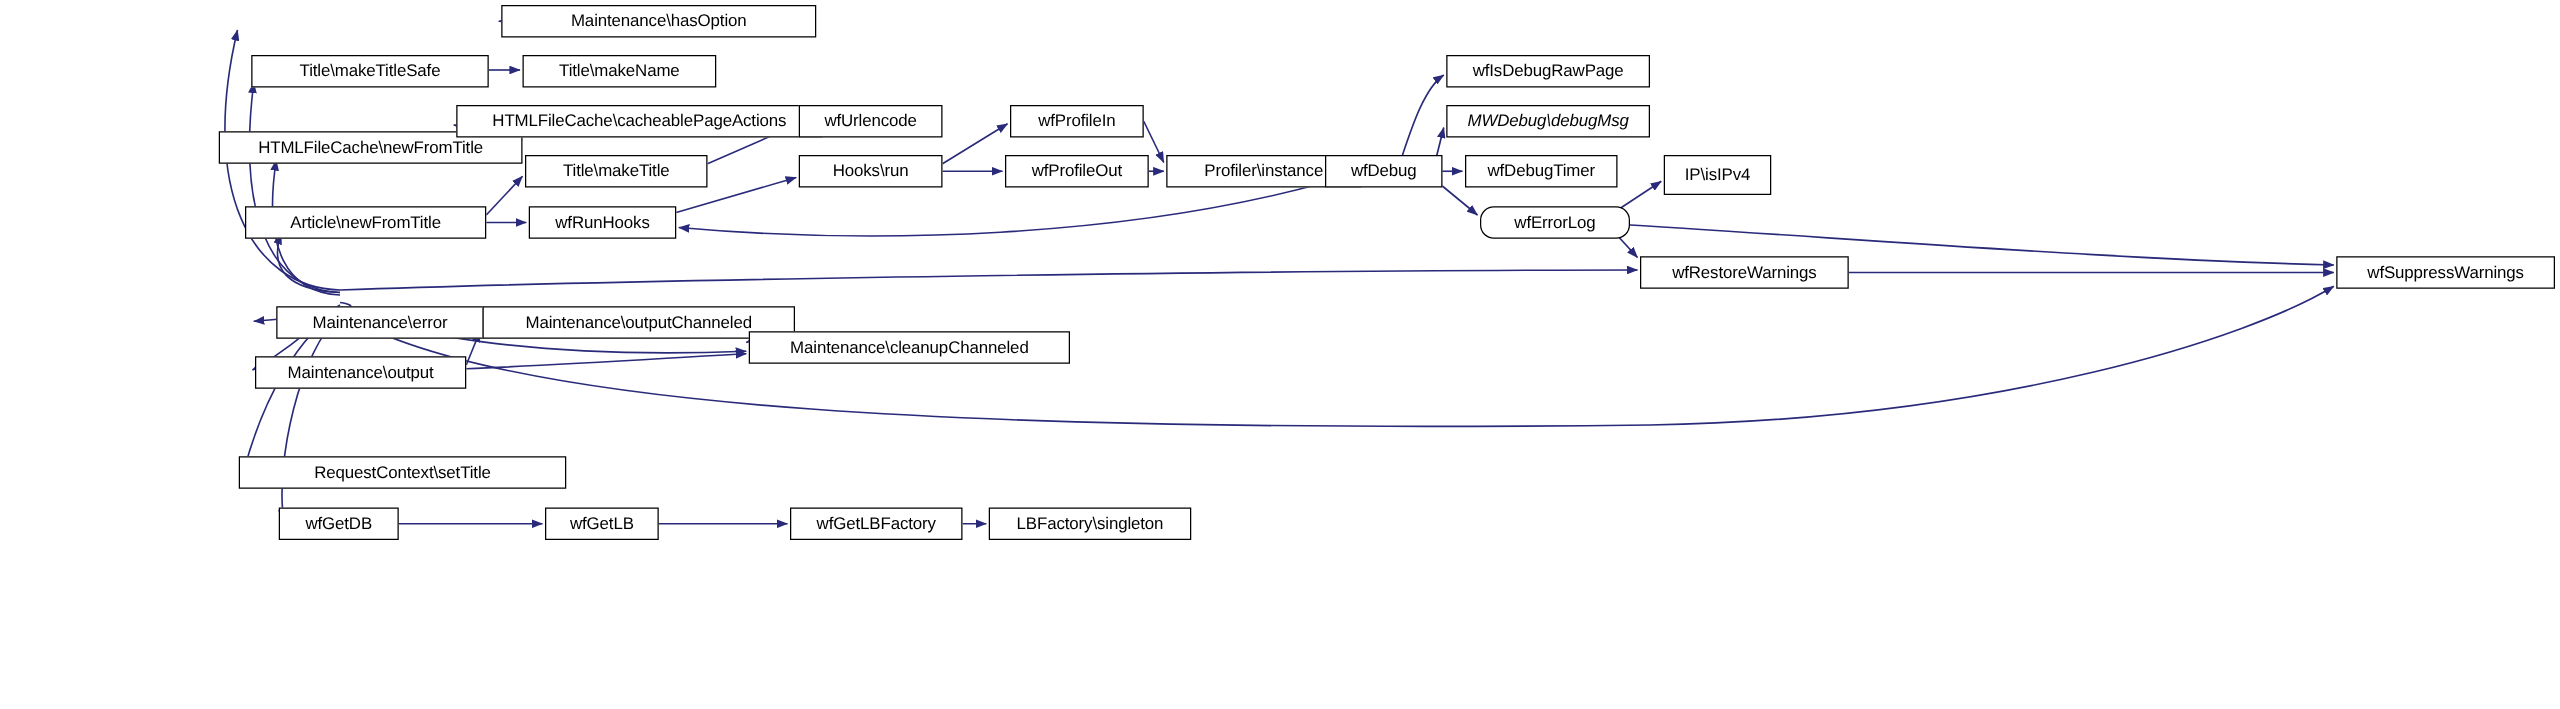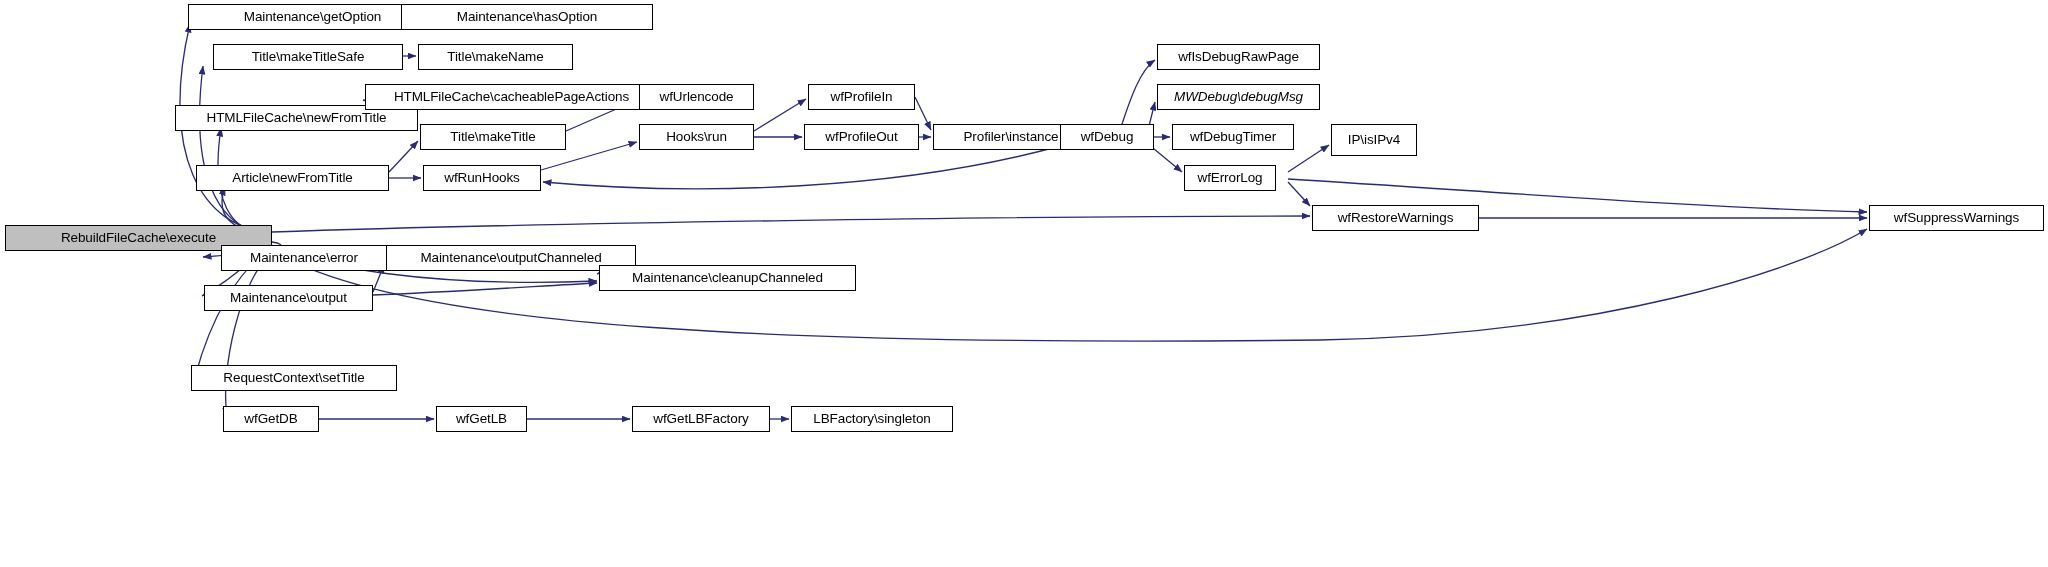--- a/index.html
+++ b/index.html
@@ -99,30 +99,24 @@
         <path d="M 371,258 L 384,258" fill="none" stroke="#2a2a7a" stroke-width="1.3" marker-end="url(#arrowhead)"></path>
         <path d="M 636,258 L 597,274" fill="none" stroke="#2a2a7a" stroke-width="1.3" marker-end="url(#arrowhead)"></path>
         <path d="M 373,292 L 384,265" fill="none" stroke="#2a2a7a" stroke-width="1.3" marker-end="url(#arrowhead)"></path>
         <path d="M 373,295 C 450,292 540,286 597,283" fill="none" stroke="#2a2a7a" stroke-width="1.3" marker-end="url(#arrowhead)"></path>
         <path d="M 319,419 L 434,419" fill="none" stroke="#2a2a7a" stroke-width="1.3" marker-end="url(#arrowhead)"></path>
         <path d="M 527,419 L 630,419" fill="none" stroke="#2a2a7a" stroke-width="1.3" marker-end="url(#arrowhead)"></path>
         <path d="M 770,419 L 789,419" fill="none" stroke="#2a2a7a" stroke-width="1.3" marker-end="url(#arrowhead)"></path>
       </g>
   </svg>
   <div id="node-layer">
-      <div class="node root" style="left: 5px; top: 225px; width: 267px; height: 26px;">
-        <span class="node-label">RebuildFileCache\execute</span>
-      </div>
-      <div class="node" style="left: 188px; top: 4px; width: 249px; height: 26px;">
-        <span class="node-label">Maintenance\getOption</span>
-      </div>
       <div class="node" style="left: 401px; top: 4px; width: 252px; height: 26px;">
         <span class="node-label">Maintenance\hasOption</span>
       </div>
-      <div class="node" style="left: 213px; top: 44px; width: 190px; height: 26px;">
+      <div class="node" style="left: 201px; top: 44px; width: 190px; height: 26px;">
         <span class="node-label">Title\makeTitleSafe</span>
       </div>
       <div class="node" style="left: 418px; top: 44px; width: 155px; height: 26px;">
         <span class="node-label">Title\makeName</span>
       </div>
       <div class="node" style="left: 175px; top: 105px; width: 243px; height: 26px;">
         <span class="node-label">HTMLFileCache\newFromTitle</span>
       </div>
       <div class="node" style="left: 365px; top: 84px; width: 293px; height: 26px;">
         <span class="node-label">HTMLFileCache\cacheablePageActions</span>
@@ -156,21 +150,21 @@
       </div>
       <div class="node" style="left: 1157px; top: 44px; width: 163px; height: 26px;">
         <span class="node-label">wfIsDebugRawPage</span>
       </div>
       <div class="node" style="left: 1157px; top: 84px; width: 163px; height: 26px; font-style: italic;">
         <span class="node-label">MWDebug\debugMsg</span>
       </div>
       <div class="node" style="left: 1172px; top: 124px; width: 122px; height: 26px;">
         <span class="node-label">wfDebugTimer</span>
       </div>
-      <div class="node" style="left: 1184px; top: 165px; width: 92px; height: 26px;">
+      <div class="node" style="left: 1184px; top: 165px; width: 120px; height: 26px; border-radius: 11px;">
         <span class="node-label">wfErrorLog</span>
       </div>
       <div class="node" style="left: 1331px; top: 124px; width: 86px; height: 32px;">
         <span class="node-label">IP\isIPv4</span>
       </div>
       <div class="node" style="left: 1312px; top: 205px; width: 167px; height: 26px;">
         <span class="node-label">wfRestoreWarnings</span>
       </div>
       <div class="node" style="left: 1869px; top: 205px; width: 175px; height: 26px;">
         <span class="node-label">wfSuppressWarnings</span>
@@ -180,21 +174,21 @@
       </div>
       <div class="node" style="left: 386px; top: 245px; width: 250px; height: 26px;">
         <span class="node-label">Maintenance\outputChanneled</span>
       </div>
       <div class="node" style="left: 599px; top: 265px; width: 257px; height: 26px;">
         <span class="node-label">Maintenance\cleanupChanneled</span>
       </div>
       <div class="node" style="left: 204px; top: 285px; width: 169px; height: 26px;">
         <span class="node-label">Maintenance\output</span>
       </div>
-      <div class="node" style="left: 191px; top: 365px; width: 206px; height: 26px;">
+      <div class="node" style="left: 191px; top: 365px; width: 262px; height: 26px;">
         <span class="node-label">RequestContext\setTitle</span>
       </div>
       <div class="node" style="left: 223px; top: 406px; width: 96px; height: 26px;">
         <span class="node-label">wfGetDB</span>
       </div>
       <div class="node" style="left: 436px; top: 406px; width: 91px; height: 26px;">
         <span class="node-label">wfGetLB</span>
       </div>
       <div class="node" style="left: 632px; top: 406px; width: 138px; height: 26px;">
         <span class="node-label">wfGetLBFactory</span>

